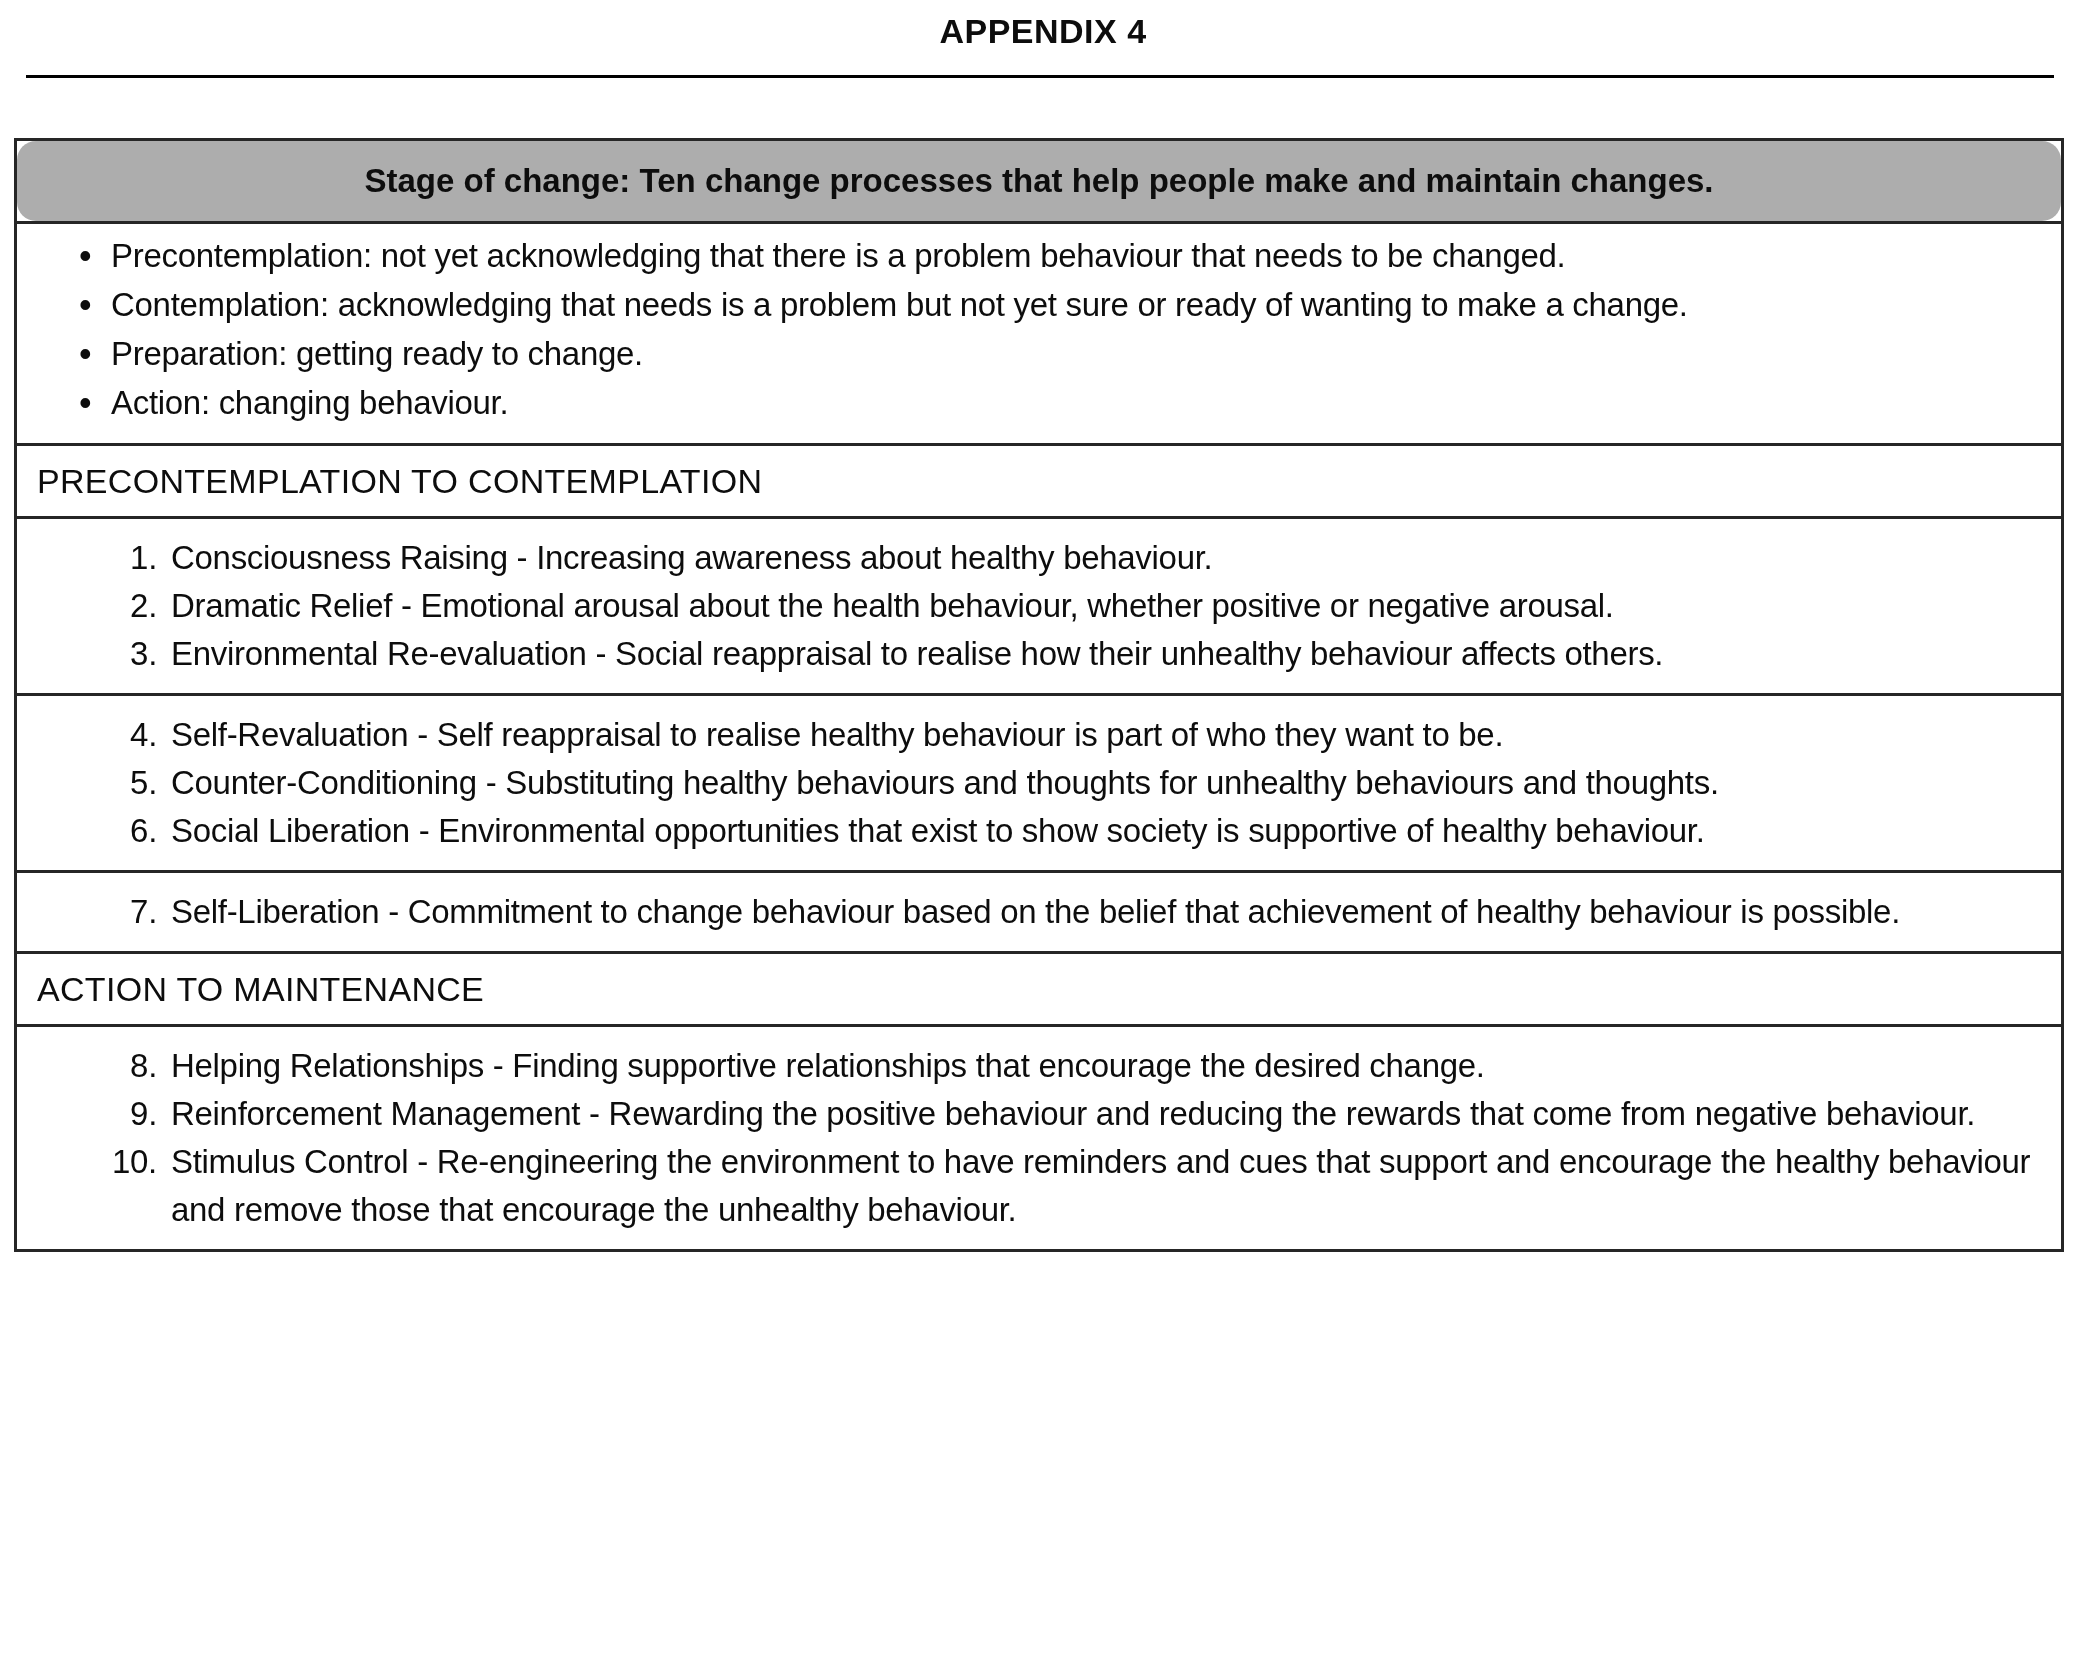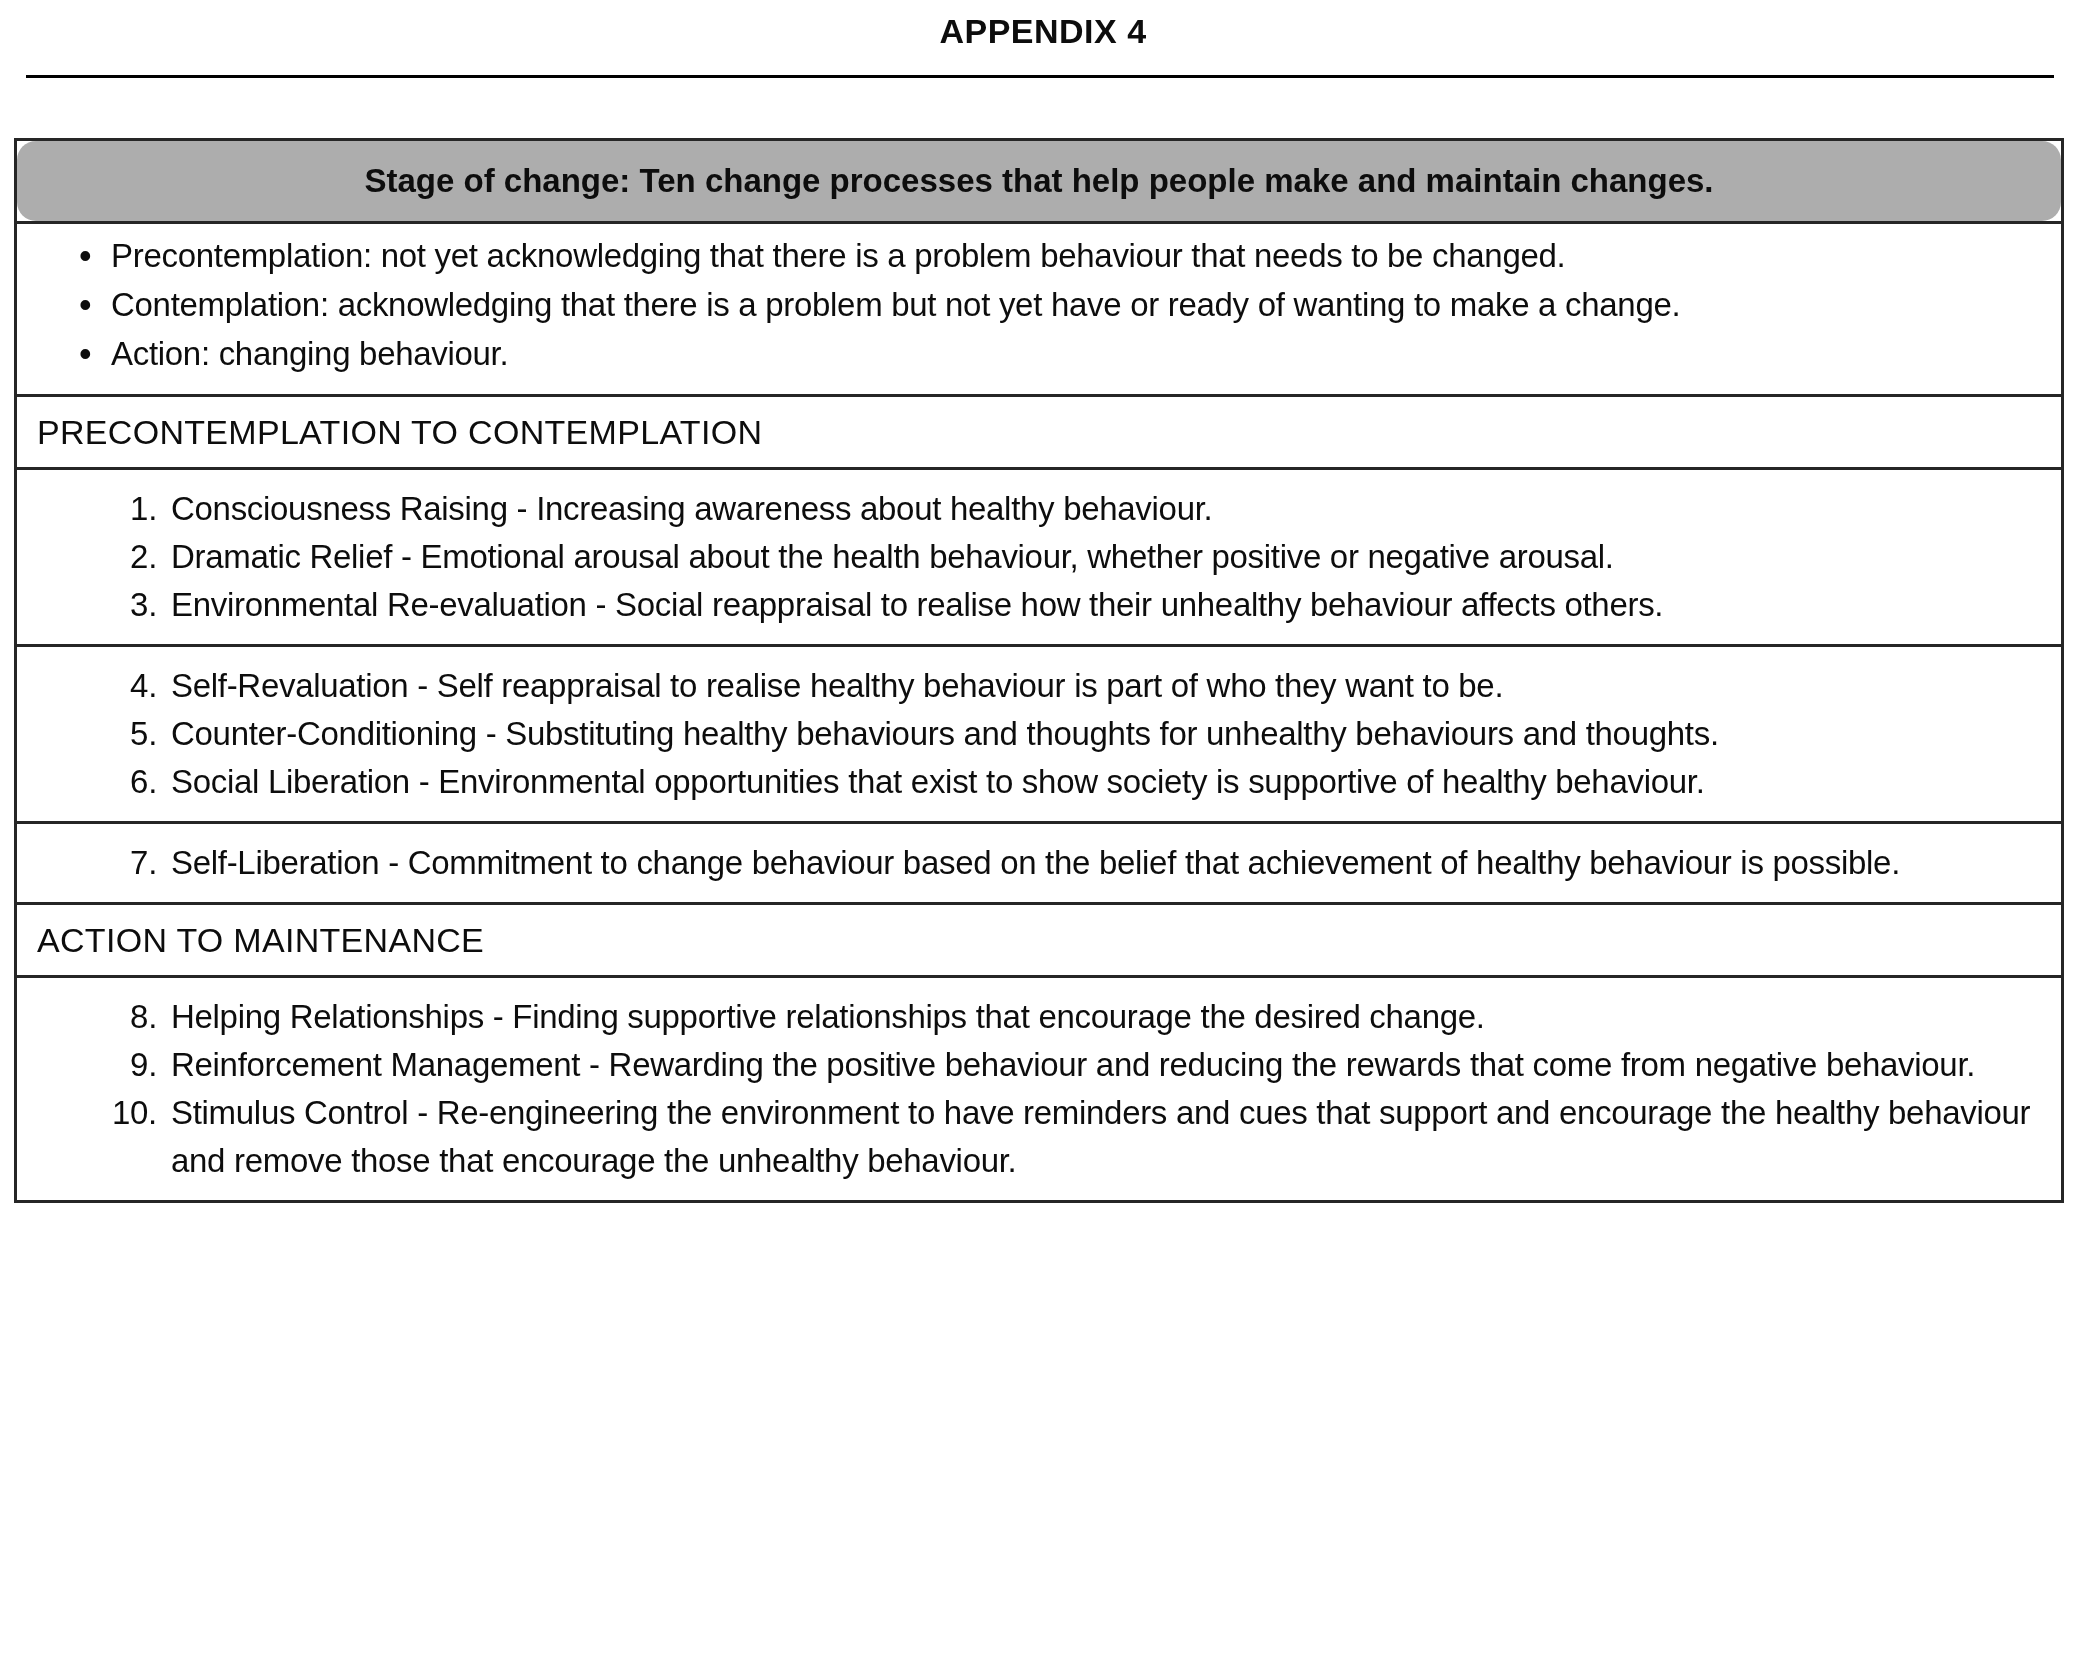--- a/index.html
+++ b/index.html
@@ -116,21 +116,25 @@
     </div>
 
     <div class="row">
       <ul class="stages">
         <li class="stage-item">
           <span class="bullet"></span>
           <span class="stage-text">Precontemplation: not yet acknowledging that there is a problem behaviour that needs to be changed.</span>
         </li>
         <li class="stage-item">
           <span class="bullet"></span>
-          <span class="stage-text">Contemplation: acknowledging that there is a problem but not yet have or ready of wanting to make a change.</span>
+          <span class="stage-text">Contemplation: acknowledging that needs is a problem but not yet sure or ready of wanting to make a change.</span>
+        </li>
+        <li class="stage-item">
+          <span class="bullet"></span>
+          <span class="stage-text">Preparation: getting ready to change.</span>
         </li>
         <li class="stage-item">
           <span class="bullet"></span>
           <span class="stage-text">Action: changing behaviour.</span>
         </li>
       </ul>
     </div>
 
     <div class="row section-row">
       <span>PRECONTEMPLATION TO CONTEMPLATION</span>

